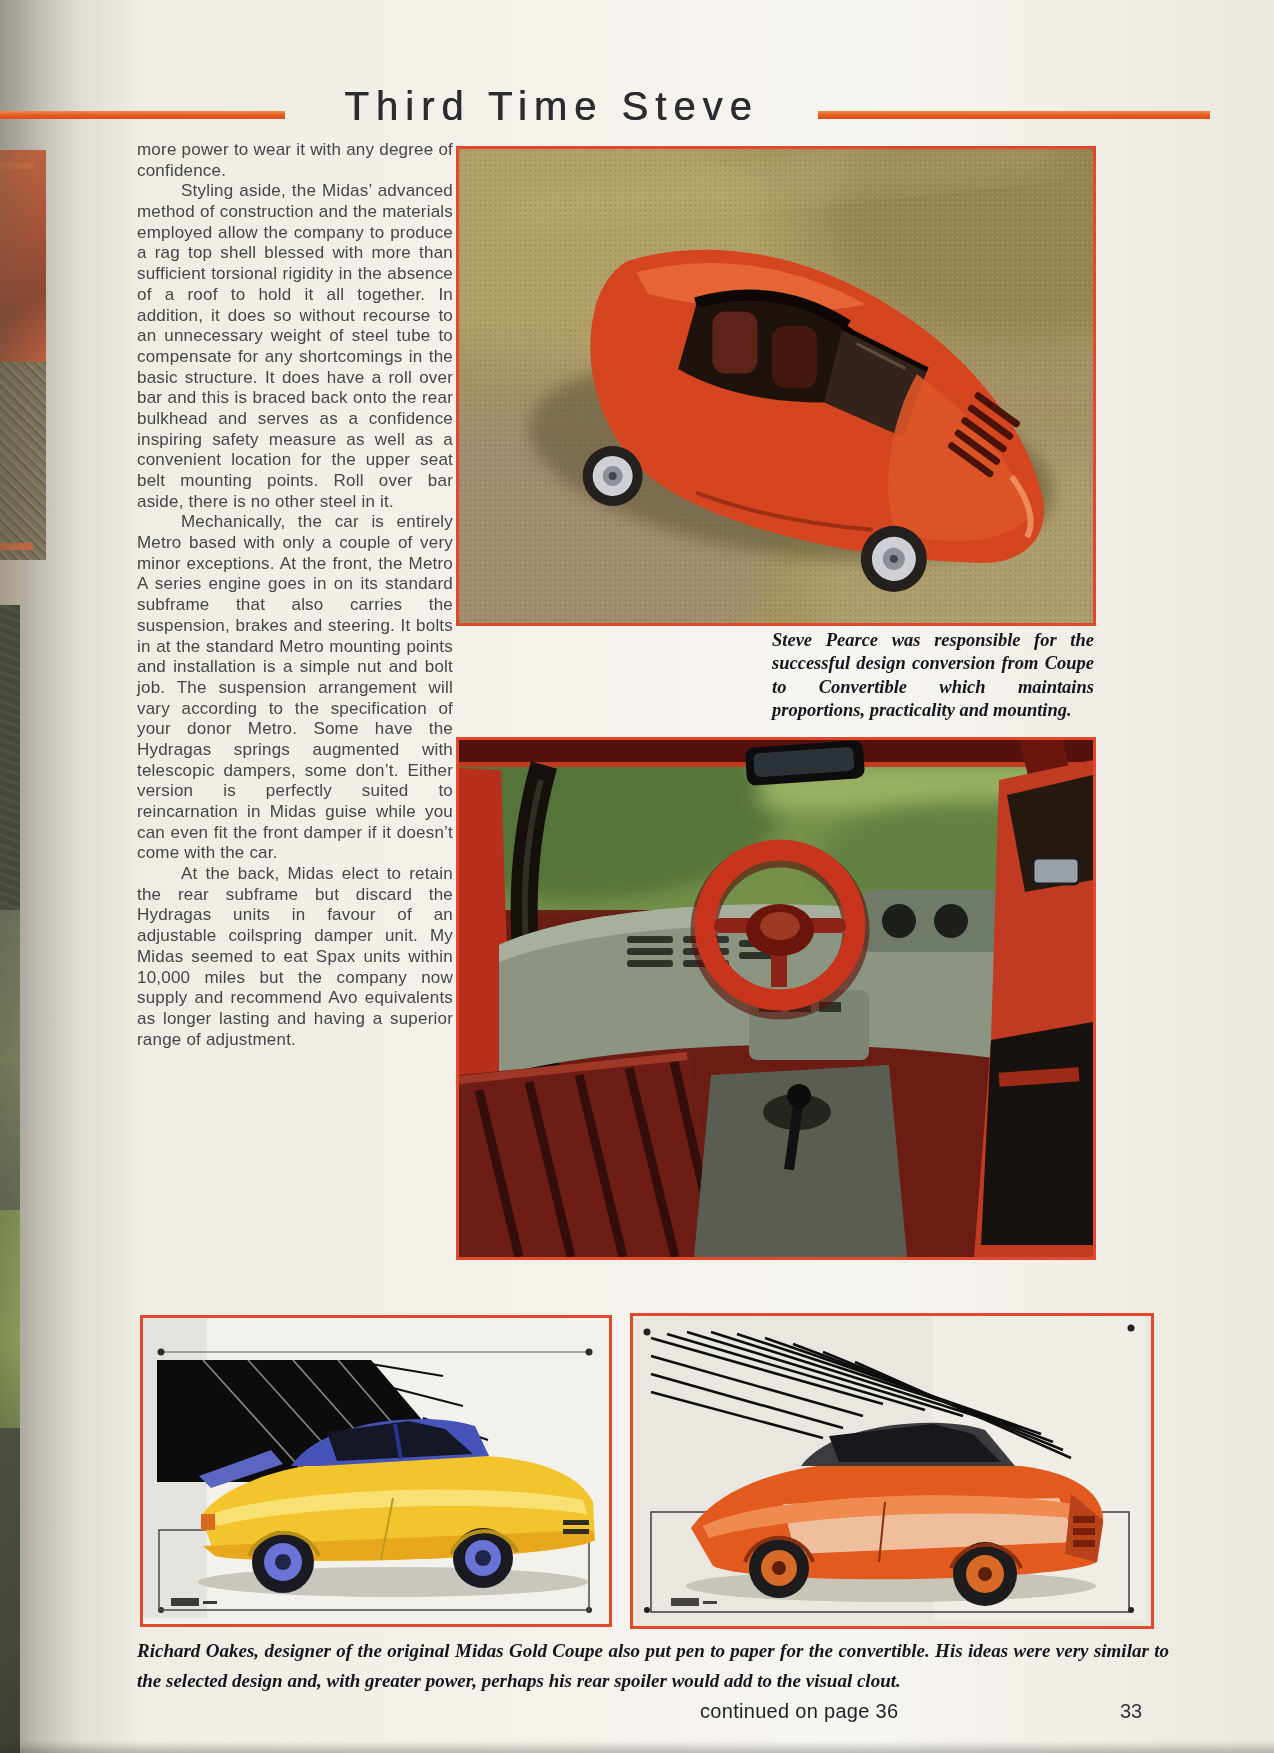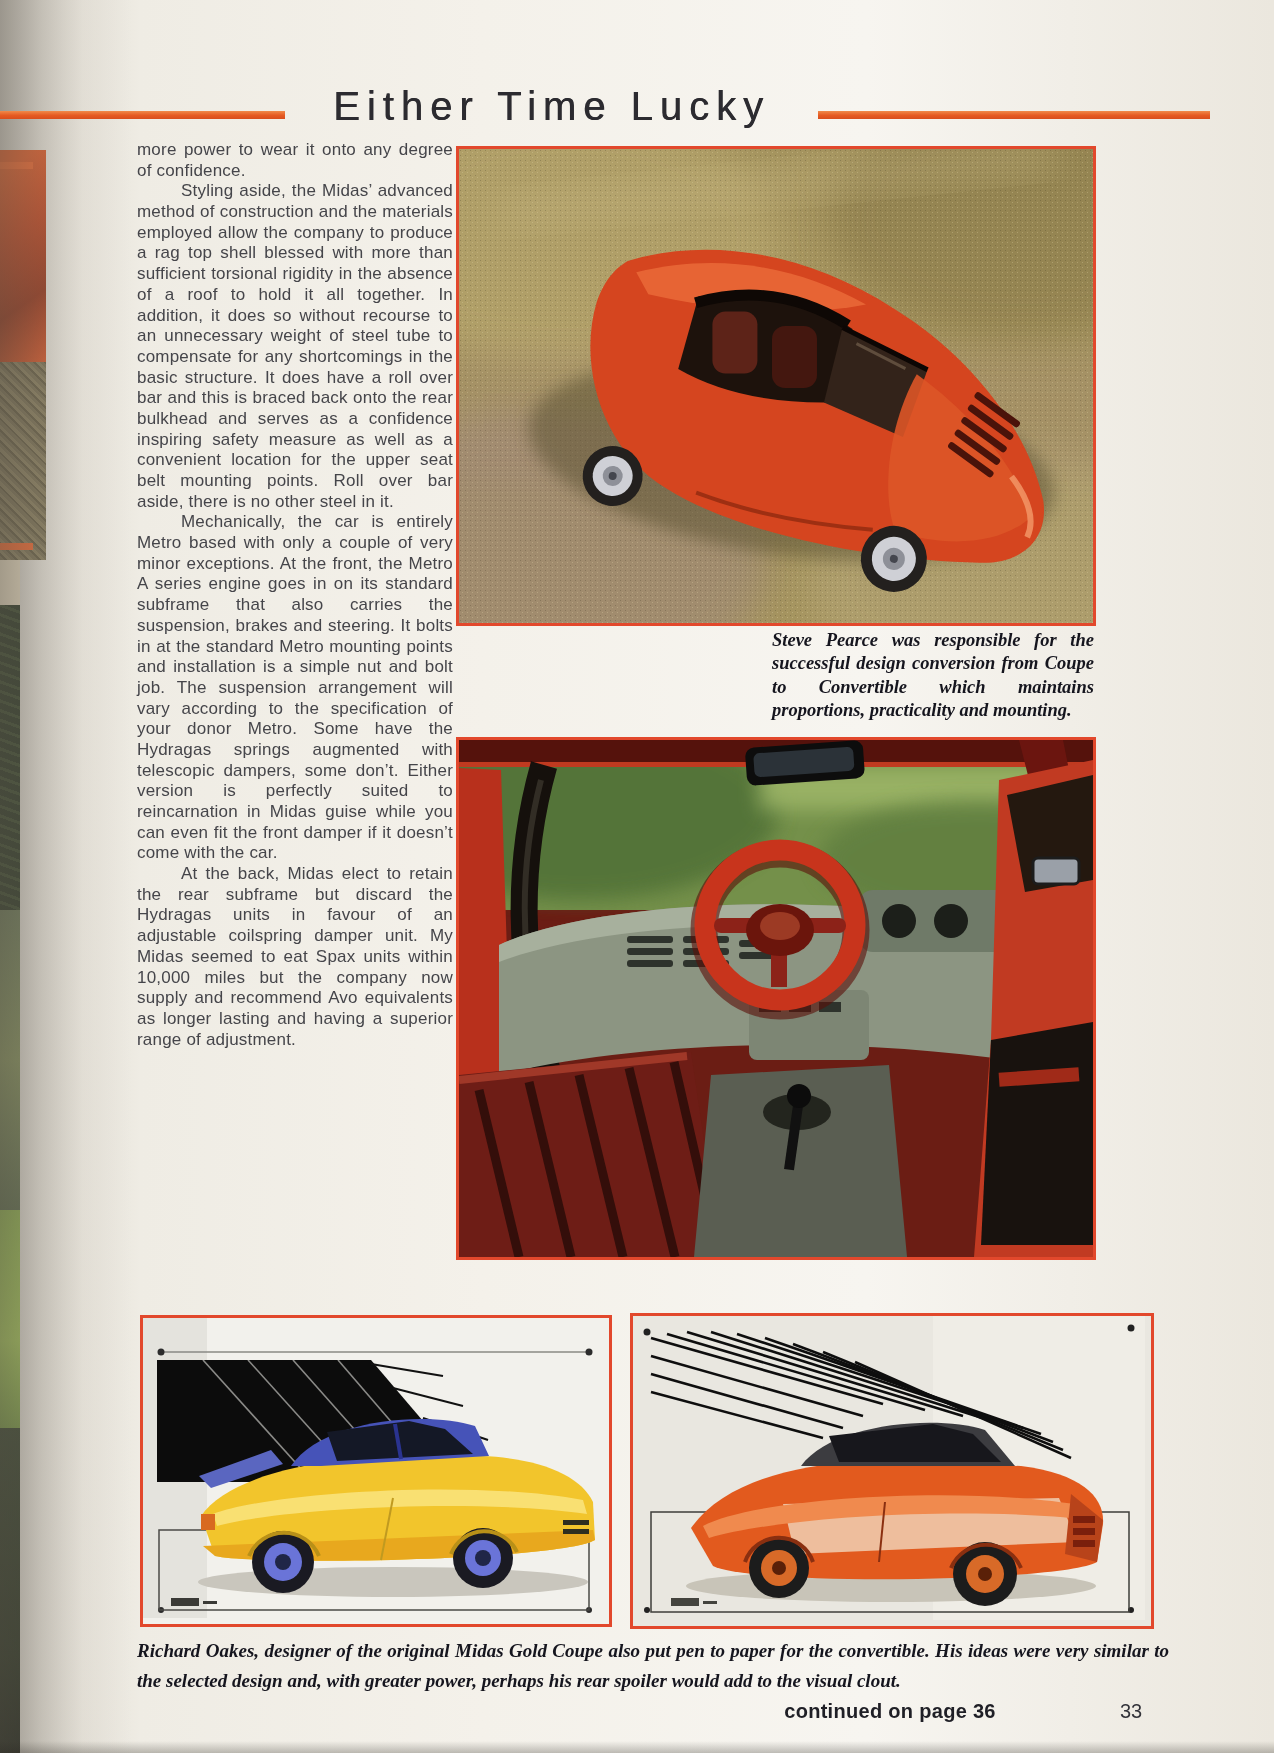--- a/index.html
+++ b/index.html
@@ -39,22 +39,22 @@
 
   
   .photo{position:absolute;z-index:8;border:3px solid #e2482c;background:#a5945f;}
   .photo svg{display:block;}
   .photo-top{left:456px;top:146px;width:634px;height:474px;}
   .photo-interior{left:456px;top:737px;width:634px;height:517px;}
   .photo-sketch-left{left:140px;top:1315px;width:466px;height:306px;background:#f2f1ec;}
   .photo-sketch-right{left:630px;top:1313px;width:518px;height:310px;background:#e9e7e0;}
 
   
-  .continued{position:absolute;left:700px;top:1700px;width:380px;z-index:8;text-align:center;
-    font-weight:bold;font-size:20px;color:#1f1f26;letter-spacing:.3px;}
+  .continued{position:absolute;left:700px;top:1700px;width:380px;z-index:8;text-align:left;
+    font-weight:normal;font-size:20px;color:#1f1f26;letter-spacing:.3px;}
   .pagenum{position:absolute;left:1095px;top:1700px;width:72px;z-index:8;text-align:center;
     font-size:20px;color:#33333a;}
 </style>
 </head>
 <body>
 
 <div class="scan">
 
   <div class="frag" style="top:150px;width:46px;height:212px;background:linear-gradient(145deg,#d0501f 10%,#b23a16 40%,#8a2a10 70%,#c84a1e);"></div>
   <div class="frag" style="top:362px;width:46px;height:198px;background:repeating-linear-gradient(45deg,#6e6448 0 3px,#5a5138 3px 5px,#7d7252 5px 8px);"></div>
@@ -62,25 +62,25 @@
   <div class="frag" style="top:543px;width:33px;height:7px;background:#e05a24;z-index:4;"></div>
   <div class="frag" style="top:560px;width:20px;height:45px;background:#d9cdb4;"></div>
   <div class="frag" style="top:605px;width:20px;height:305px;background:repeating-linear-gradient(20deg,#1f2a18 0 6px,#2e3c22 6px 9px);"></div>
   <div class="frag" style="top:910px;width:20px;height:300px;background:linear-gradient(#5e6b4a,#75814e 50%,#4e5c3e);"></div>
   <div class="frag" style="top:1210px;width:20px;height:218px;background:linear-gradient(#7fa040,#93b34a 60%,#6a8a38);"></div>
   <div class="frag" style="top:1428px;width:20px;height:325px;background:linear-gradient(#2a3520,#1c2414 70%,#11150c);"></div>
   <div class="spine-shade"></div>
   <div class="bottom-shade"></div>
 
   <div class="hrule hrule-left"></div>
-  <div class="page-title">Either Time Lucky</div>
+  <div class="page-title">Third Time Steve</div>
   <div class="hrule hrule-right"></div>
 
   <div class="leftcol">
-    <p>more power to wear it onto any degree of confidence.</p>
+    <p>more power to wear it with any degree of confidence.</p>
     <p>Styling aside, the Midas’ advanced method of construction and the materials employed allow the company to produce a rag top shell blessed with more than sufficient torsional rigidity in the absence of a roof to hold it all together. In addition, it does so without recourse to an unnecessary weight of steel tube to compensate for any shortcomings in the basic structure. It does have a roll over bar and this is braced back onto the rear bulkhead and serves as a confidence inspiring safety measure as well as a convenient location for the upper seat belt mounting points. Roll over bar aside, there is no other steel in it.</p>
     <p>Mechanically, the car is entirely Metro based with only a couple of very minor exceptions. At the front, the Metro A series engine goes in on its standard subframe that also carries the suspension, brakes and steering. It bolts in at the standard Metro mounting points and installation is a simple nut and bolt job. The suspension arrangement will vary according to the specification of your donor Metro. Some have the Hydragas springs augmented with telescopic dampers, some don’t. Either version is perfectly suited to reincarnation in Midas guise while you can even fit the front damper if it doesn’t come with the car.</p>
     <p>At the back, Midas elect to retain the rear subframe but discard the Hydragas units in favour of an adjustable coilspring damper unit. My Midas seemed to eat Spax units within 10,000 miles but the company now supply and recommend Avo equivalents as longer lasting and having a superior range of adjustment.</p>
   </div>
 
   <div class="photo photo-top">
     <svg width="634" height="474" viewBox="0 0 634 474" xmlns="http://www.w3.org/2000/svg">
       <defs>
         <filter id="tb18" x="-40%" y="-40%" width="180%" height="180%">
             <feGaussianBlur stdDeviation="18"></feGaussianBlur>

